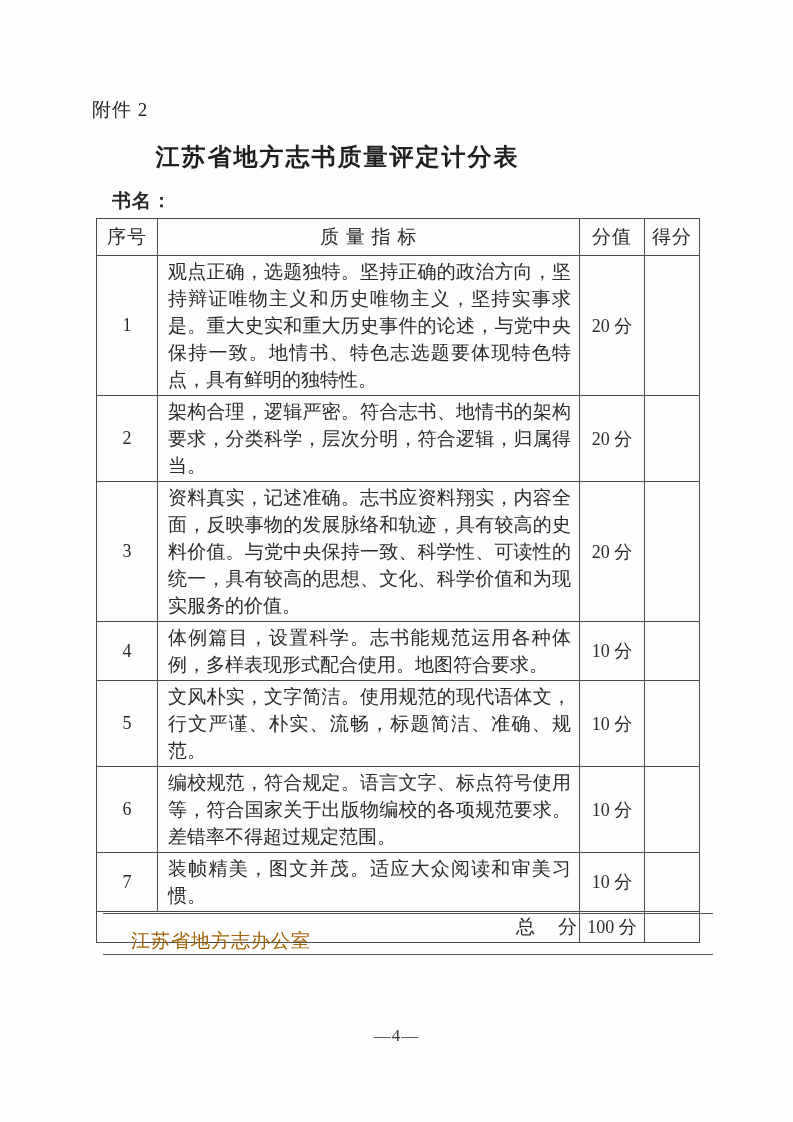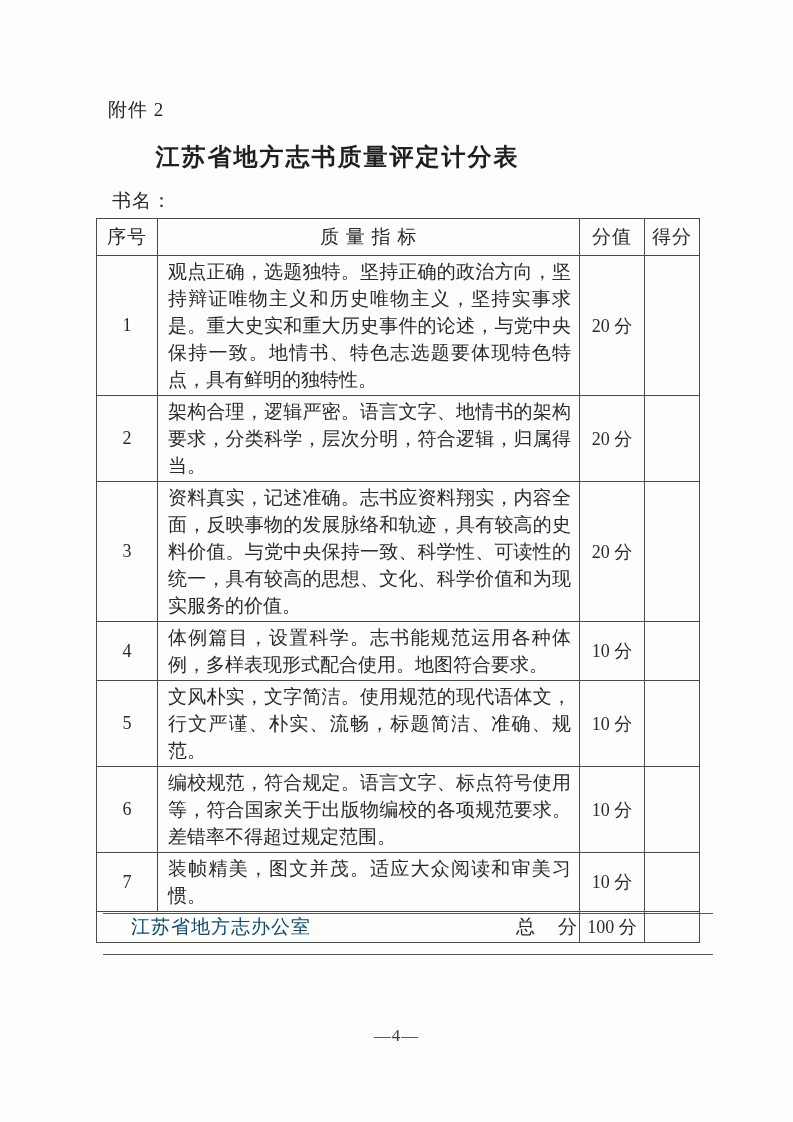--- a/index.html
+++ b/index.html
@@ -9,21 +9,21 @@
     width: 793px;
     height: 1122px;
     margin: 0 auto;
     background: #fdfdfc;
     color: #262626;
     font-family: "Liberation Serif", "DejaVu Serif", serif;
     overflow: hidden;
   }
   .attachment-label {
     position: absolute;
-    left: 108px;
+    left: 92px;
     top: 97px;
     font-size: 19px;
     letter-spacing: 1px;
   }
   .doc-title {
     position: absolute;
     left: 0;
     top: 141px;
     width: 675px;
     text-align: center;
@@ -31,20 +31,21 @@
     font-weight: bold;
     letter-spacing: 2px;
     color: #1f1f1f;
   }
   .book-name-label {
     position: absolute;
     left: 112px;
     top: 188px;
     font-size: 19px;
     letter-spacing: 1px;
+    font-weight: bold;
   }
   table.score-table {
     position: absolute;
     left: 96px;
     top: 218px;
     width: 603px;
     border-collapse: collapse;
     table-layout: fixed;
     font-size: 19px;
     color: #2a2a2a;
@@ -78,26 +79,26 @@
   }
   .footer-band {
     position: absolute;
     left: 103px;
     top: 913px;
     width: 610px;
     height: 42px;
     border-top: 1.6px solid #555;
     border-bottom: 1.6px solid #555;
     display: flex;
-    align-items: flex-start;
+    align-items: flex-end;
     justify-content: space-between;
     padding: 0 40px 0 28px;
     font-size: 19px;
     letter-spacing: 1px;
-    color: #0c4a6e;
+    color: #a16207;
   }
   .page-number {
     position: absolute;
     left: 0;
     top: 1026px;
     width: 793px;
     text-align: center;
     font-size: 17px;
     color: #3c3c3c;
     letter-spacing: 1px;
@@ -132,21 +133,21 @@
     <tbody>
 
     <tr>
           <td class="cell-no">1</td>
           <td class="cell-indicator">观点正确，选题独特。坚持正确的政治方向，坚持辩证唯物主义和历史唯物主义，坚持实事求是。重大史实和重大历史事件的论述，与党中央保持一致。地情书、特色志选题要体现特色特点，具有鲜明的独特性。</td>
           <td class="cell-score">20 分</td>
           <td class="cell-earned"></td>
         </tr>
         <tr>
           <td class="cell-no">2</td>
-          <td class="cell-indicator">架构合理，逻辑严密。语言文字、地情书的架构要求，分类科学，层次分明，符合逻辑，归属得当。</td>
+          <td class="cell-indicator">架构合理，逻辑严密。符合志书、地情书的架构要求，分类科学，层次分明，符合逻辑，归属得当。</td>
           <td class="cell-score">20 分</td>
           <td class="cell-earned"></td>
         </tr>
         <tr>
           <td class="cell-no">3</td>
           <td class="cell-indicator">资料真实，记述准确。志书应资料翔实，内容全面，反映事物的发展脉络和轨迹，具有较高的史料价值。与党中央保持一致、科学性、可读性的统一，具有较高的思想、文化、科学价值和为现实服务的价值。</td>
           <td class="cell-score">20 分</td>
           <td class="cell-earned"></td>
         </tr>
         <tr>

